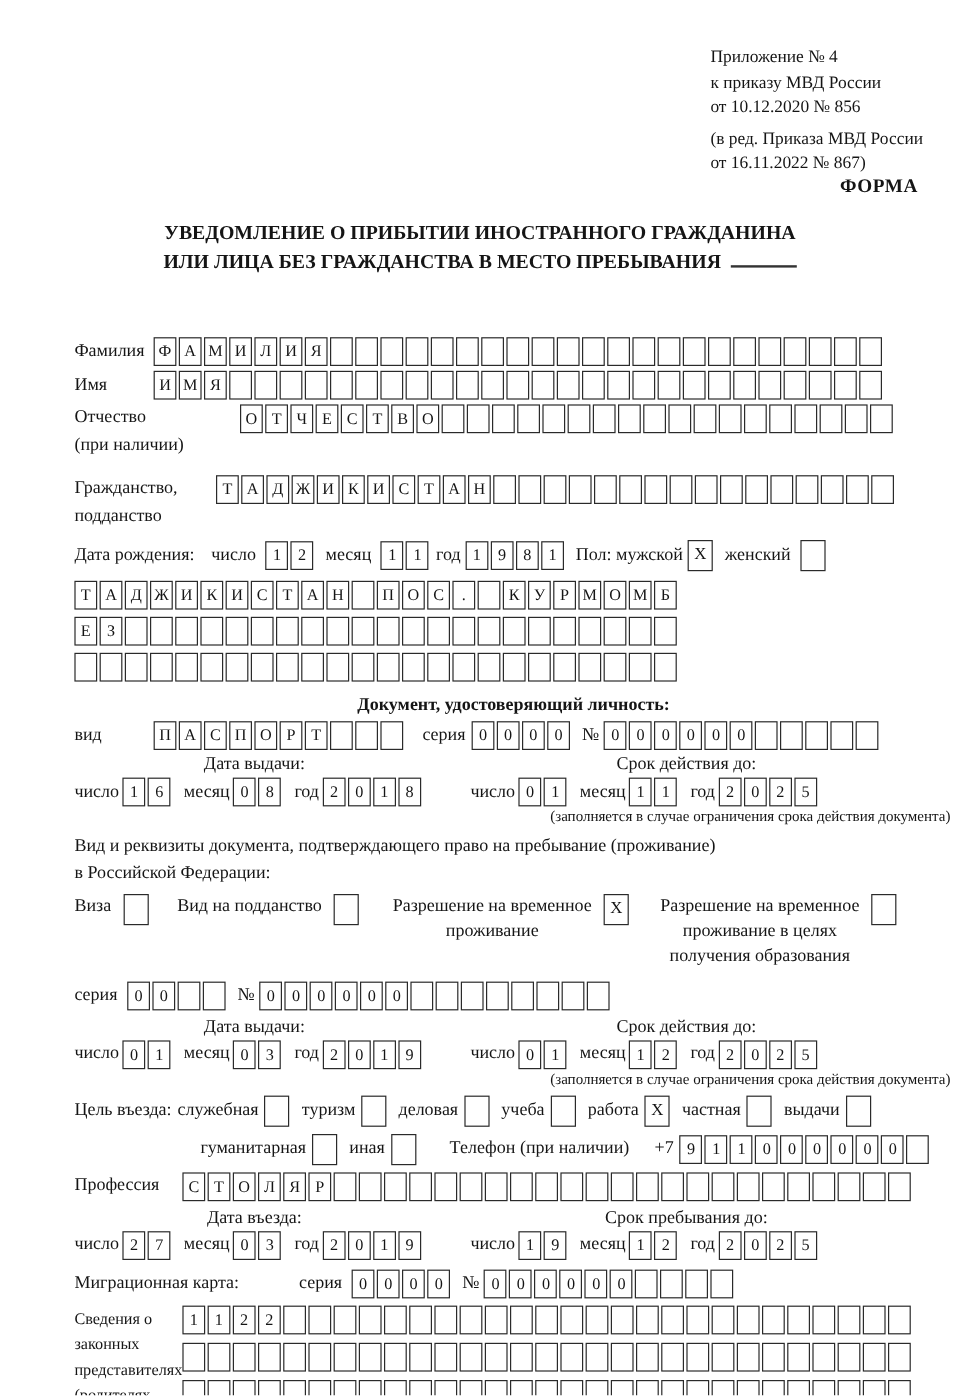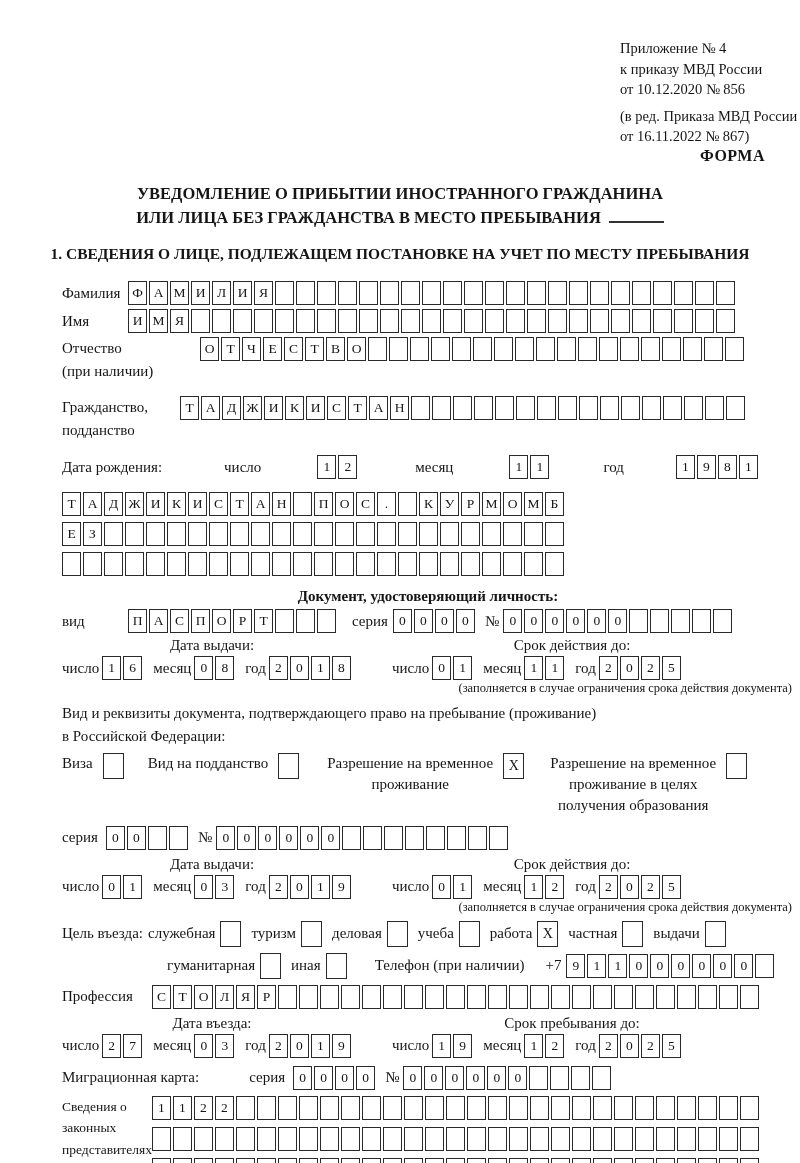--- a/index.html
+++ b/index.html
@@ -1,21 +1,21 @@
 <!DOCTYPE html>
 <html><head>
 <meta charset="utf-8">
 <style>
   html,body { margin:0; padding:0; background:#ffffff; }
   .page {
     position:relative; width:800px; height:1163px; background:#ffffff;
     font-family:"Liberation Serif","DejaVu Serif",serif; color:#151515;
     overflow:hidden;
   }
-  .annex { position:absolute; left:620px; top:38px; font-size:14.5px; line-height:1.42; }
+  .annex { position:absolute; left:592px; top:38px; font-size:14.5px; line-height:1.42; }
   .annex div:nth-child(4){ margin-top:6px; }
   .forma { position:absolute; right:35px; top:147px; font-weight:bold; font-size:16px; letter-spacing:.5px; }
   .title { position:absolute; top:182px; left:0; width:100%; text-align:center; font-weight:bold; font-size:16.5px; line-height:1.45; }
   .title-underline { display:inline-block; width:55px; border-bottom:2px solid #333; height:14px; margin-left:8px; vertical-align:baseline; }
   .section-heading { position:absolute; top:245px; left:0; width:100%; text-align:center; font-weight:bold; font-size:15.5px; }
   .form-body { position:absolute; top:281px; left:62px; width:732px; font-size:15px; }
 
   .row { display:flex; align-items:center; margin-bottom:4px; }
   .row-top { align-items:flex-start; }
   .flabel { flex:0 0 auto; }
@@ -71,21 +71,20 @@
     <div>от 16.11.2022 № 867)</div>
   </div>
 
   <div class="forma">ФОРМА</div>
 
   <div class="title">
     <div>УВЕДОМЛЕНИЕ О ПРИБЫТИИ ИНОСТРАННОГО ГРАЖДАНИНА</div>
     <div><span>ИЛИ ЛИЦА БЕЗ ГРАЖДАНСТВА В МЕСТО ПРЕБЫВАНИЯ</span><span class="title-underline"></span></div>
   </div>
 
-  <div class="section-heading">1. СВЕДЕНИЯ О ЛИЦЕ, ПОДЛЕЖАЩЕМ ПОСТАНОВКЕ НА УЧЕТ ПО МЕСТУ ПРЕБЫВАНИЯ</div>
 
   <div class="form-body">
 
     <div class="row">
       <span class="flabel w66">Фамилия</span>
       <span class="boxes">
           <span class="box">Ф</span>
           <span class="box">А</span>
           <span class="box">М</span>
           <span class="box">И</span>
@@ -216,21 +215,21 @@
           <span class="box"></span>
           <span class="box"></span>
           <span class="box"></span>
           <span class="box"></span>
           <span class="box"></span>
           <span class="box"></span>
           <span class="box"></span>
         </span>
     </div>
 
-    <div class="row" style="margin-bottom:8px;gap:48px;">
+    <div class="row" style="margin-bottom:8px;">
       <span class="flabel">Дата рождения:</span>
       <span class="gap14">число</span>
       <span class="boxes gap8">
           <span class="box">1</span>
           <span class="box">2</span>
         </span>
       <span class="gap8">месяц</span>
       <span class="boxes gap8">
           <span class="box">1</span>
           <span class="box">1</span>

